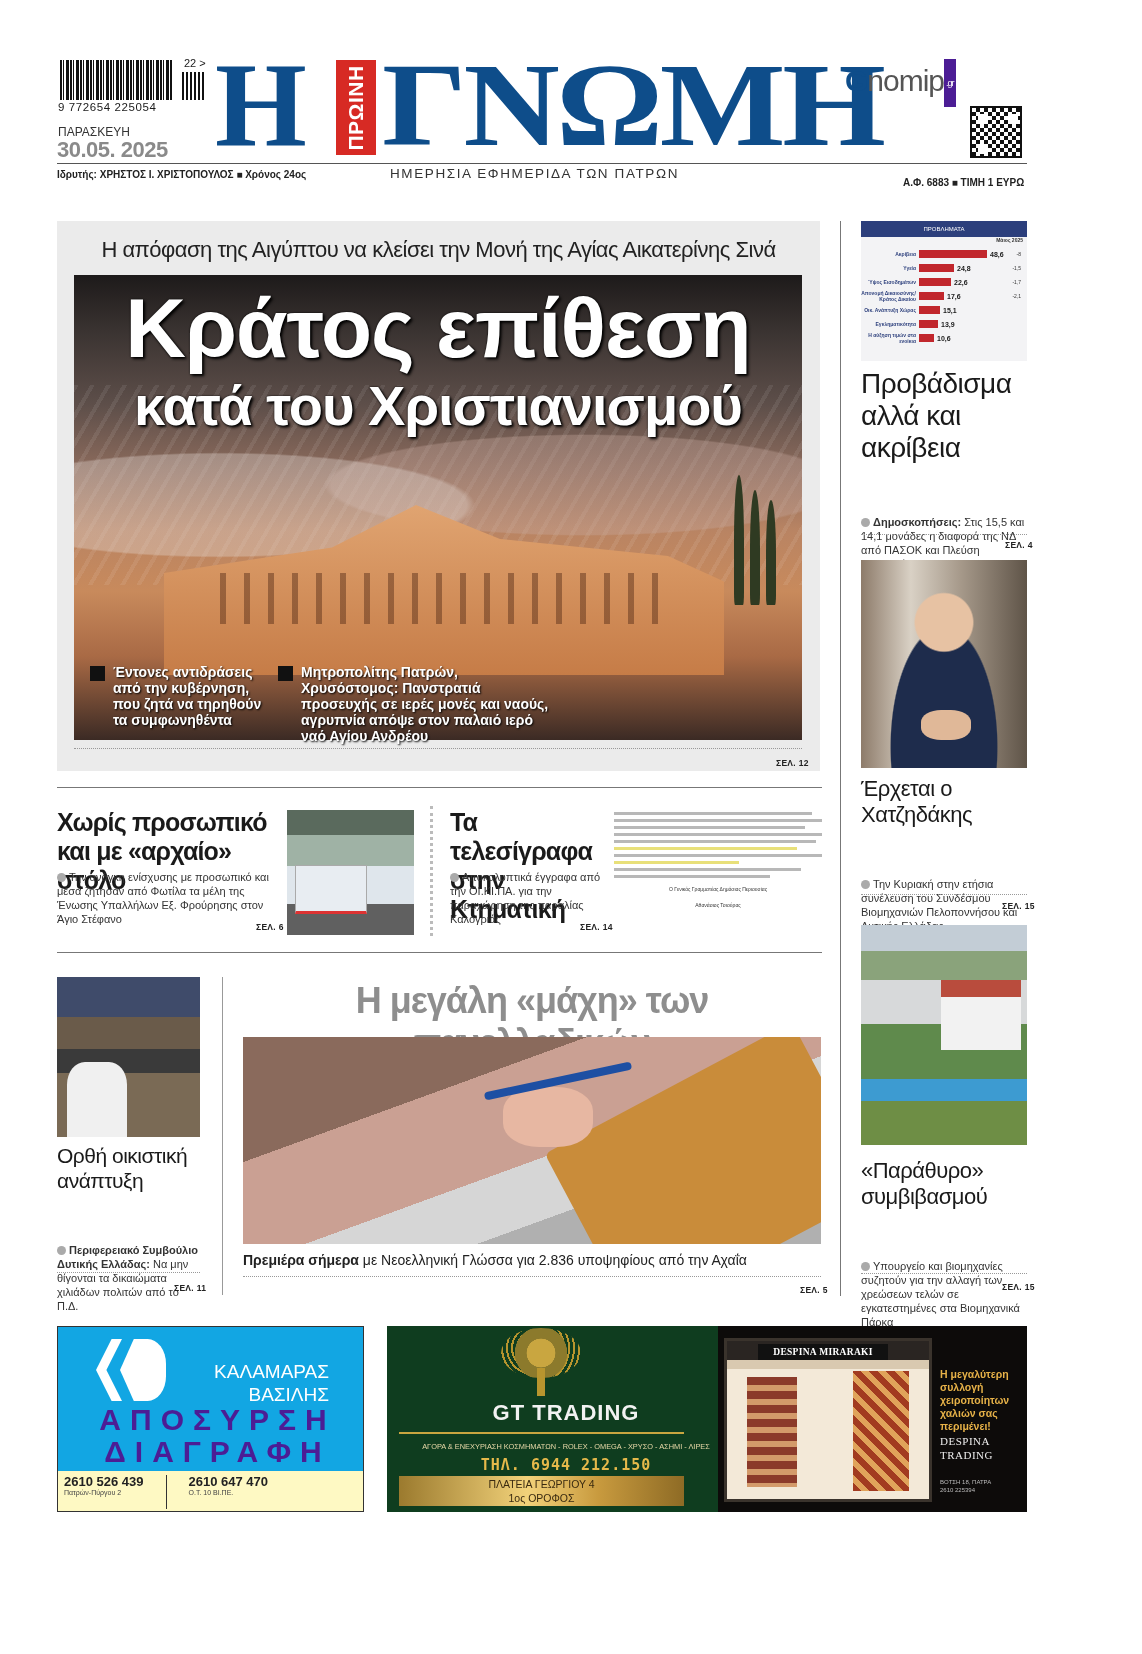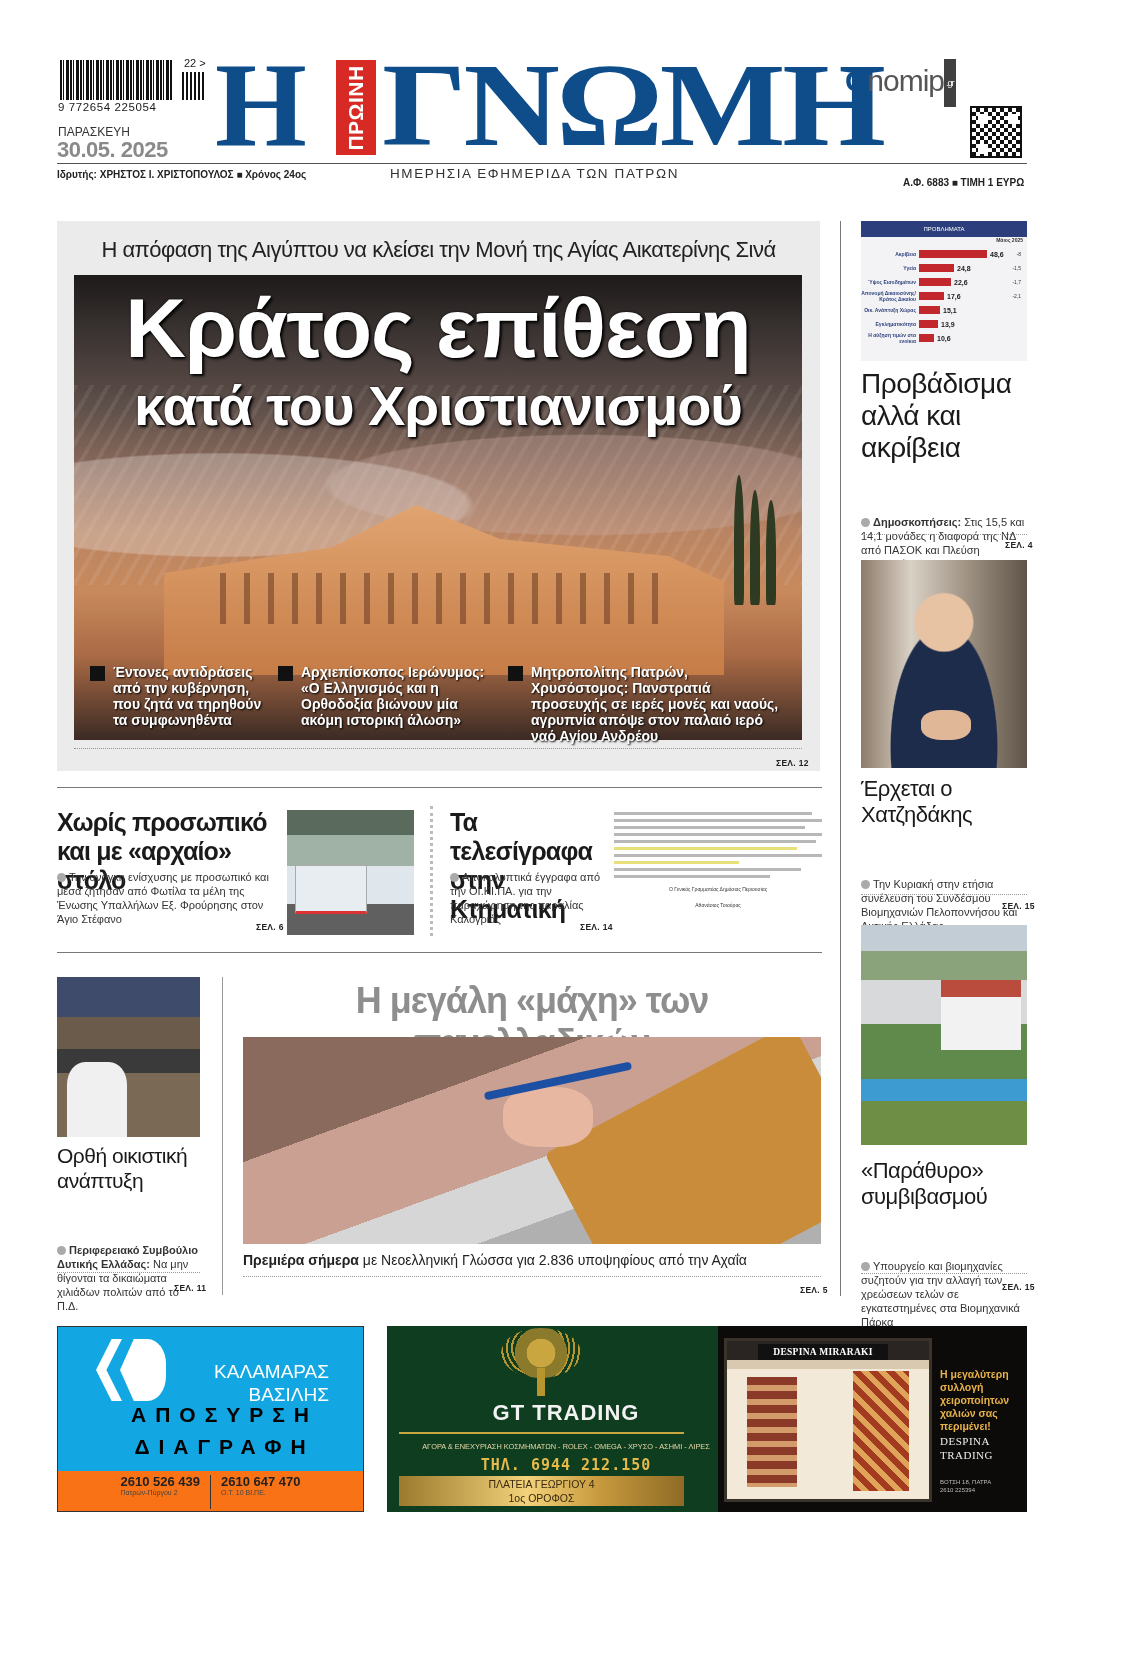--- a/index.html
+++ b/index.html
@@ -14,21 +14,21 @@
   .barcode-num { left: 58px; top: 101px; font-size: 11.5px; letter-spacing: 0.6px; }
   .barcode-issue { left: 184px; top: 57px; font-size: 11px; }
   .dayname { left: 58px; top: 125px; font-size: 12px; color: #333; }
   .date { left: 57px; top: 137px; font-size: 22px; font-weight: bold; color: #8a8a8a; letter-spacing: -0.5px; }
   .logo-H { left: 215px; top: 58px; font-family: "Liberation Serif", serif; font-weight: bold; font-size: 118px; line-height: 96px; color: #0e4d8a; transform: scaleY(1.02); }
   .proini { left: 336px; top: 60px; width: 40px; height: 95px; background: #d72a24; color: #fff; font-weight: bold; font-size: 21px; display:flex; align-items:center; justify-content:center; }
   .proini span { transform: rotate(-90deg); white-space: nowrap; letter-spacing: 0.5px; }
   .logo-main { left: 382px; top: 58px; font-family: "Liberation Serif", serif; font-weight: bold; font-size: 118px; line-height: 96px; color: #0e4d8a; letter-spacing: -3px; transform: scaleX(1.13); transform-origin: left; }
   .gnomip { left: 845px; top: 64px; font-size: 30px; color: #555; letter-spacing: -1px; }
   .gnomip .g { color: #0e4d8a; font-weight: bold; }
-  .gnomip .gr { font-size: 9px; background:#404040; color:#fff; padding:19px 2px; vertical-align: middle; }
+  .gnomip .gr { font-size: 9px; background:#4c1d95; color:#fff; padding:19px 2px; vertical-align: middle; }
   .qr { left: 970px; top: 106px; width: 52px; height: 52px; background:
       linear-gradient(#fff,#fff) 6px 6px/10px 10px no-repeat,
       linear-gradient(#fff,#fff) 36px 6px/10px 10px no-repeat,
       linear-gradient(#fff,#fff) 6px 36px/10px 10px no-repeat,
       repeating-conic-gradient(#111 0 25%, #fff 0 50%) 0 0/8px 8px; border: 2px solid #111; }
   .mast-rule { left: 57px; top: 163px; width: 970px; height: 1px; background: #555; }
   .founder { left: 57px; top: 169px; font-size: 10px; font-weight: bold; color: #222; }
   .tagline { left: 390px; top: 166px; font-size: 13.5px; letter-spacing: 1.6px; color: #333; }
   .af { left: 903px; top: 169px; font-size: 10px; font-weight: bold; color: #222; margin-top: 8px; }
 
@@ -102,22 +102,22 @@
   .exam-caption { left: 243px; top: 1252px; font-size: 14px; color: #222; }
   .exam-caption b { font-weight: bold; }
 
   
   .ad { top: 1326px; height: 186px; overflow: hidden; }
   .ad-kal { left: 57px; width: 307px; background: #12a6e3; border: 1px solid #333; }
   .ad-kal .logo { position:absolute; left: 38px; top: 12px; width: 70px; height: 62px; }
   .ad-kal .logo .c1 { position:absolute; left: 0; top: 0; width: 26px; height: 62px; background:#fff; clip-path: polygon(60% 0,100% 0,40% 50%,100% 100%,60% 100%,0 50%); }
   .ad-kal .logo .c2 { position:absolute; left: 24px; top: 0; width: 46px; height: 62px; background:#fff; border-radius: 0 40% 40% 0; clip-path: polygon(30% 0,100% 0,100% 100%,30% 100%,0 50%); }
   .ad-kal .name { position:absolute; right: 34px; top: 14px; text-align: right; color: #fff; font-family: "Liberation Sans Narrow","Liberation Sans", sans-serif; font-size: 19px; line-height: 23px; margin-top: 19px; }
-  .ad-kal .big { position:absolute; left: 14px; width: 100%; text-align: center; color: #000000; font-weight: bold; font-size: 21px; letter-spacing: 9px; }
-  .ad-kal .phones { position:absolute; left: 0; top: 144px; width: 100%; height: 42px; background: #f97316; display:flex; justify-content:center; gap: 4px; }
+  .ad-kal .big { position:absolute; left: 7px; width: 100%; text-align: center; color: #4c1d95; font-weight: bold; font-size: 30px; letter-spacing: 9px; }
+  .ad-kal .phones { position:absolute; left: 0; top: 144px; width: 100%; height: 42px; background: #fef9c3; display:flex; gap: 16px; }
   .ad-kal .ph { padding: 3px 6px; text-align: left; }
   .ad-kal .ph b { display:block; font-size: 13px; font-weight: bold; color: #222; font-family: "Liberation Sans Narrow","Liberation Sans", sans-serif; }
   .ad-kal .ph span { display:block; font-size: 7px; color: #444; }
   .ad-kal .sep { width: 1px; background: #333; margin: 4px 0; }
 
   .ad-gt { left: 387px; width: 358px; background: #0f3d1f; text-align: center; }
   .ad-gt .tree { position:absolute; left: 114px; top: 2px; width: 80px; height: 70px; }
   .ad-gt .crown { position:absolute; left: 0; top: 0; width: 80px; height: 50px; border-radius: 50%; background: radial-gradient(circle, #c9a640 0 30%, #8c7a2c 31% 55%, transparent 56%), repeating-radial-gradient(circle at 40% 40%, #b8952e 0 2px, #0f3d1f 2px 5px); }
   .ad-gt .trunk { position:absolute; left: 36px; top: 40px; width: 8px; height: 28px; background: #b8952e; }
   .ad-gt .name { position:absolute; left: 0; top: 74px; width: 100%; color: #f2f2f2; font-weight: bold; font-size: 22px; letter-spacing: 1px; }
@@ -168,24 +168,20 @@
   <div class="cypress" style="left:692px;top:225px;height:105px;"></div>
 </div>
 <div class="abs lead-title">
   <div class="l1">Κράτος επίθεση</div>
   <div class="l2">κατά του Χριστιανισμού</div>
 </div>
 <div class="abs bullets">
   <div class="bullet b1">
       <span class="sq"></span>
       <span>Έντονες αντιδράσεις από την κυβέρνηση, που ζητά να τηρηθούν τα συμφωνηθέντα</span>
-    </div>
-  <div class="bullet b2">
-      <span class="sq"></span>
-      <span>Αρχιεπίσκοπος Ιερώνυμος: «Ο Ελληνισμός και η Ορθοδοξία βιώνουν μία ακόμη ιστορική άλωση»</span>
     </div>
   <div class="bullet b3">
       <span class="sq"></span>
       <span>Μητροπολίτης Πατρών, Χρυσόστομος: Πανστρατιά προσευχής σε ιερές μονές και ναούς, αγρυπνία απόψε στον παλαιό ιερό ναό Αγίου Ανδρέου</span>
     </div>
 </div>
 <div class="abs dotted" style="left:74px;top:748px;width:728px;"></div>
 <div class="abs sel" style="left:776px;top:758px;">ΣΕΛ. 12</div>
 
 <div class="abs vrule" style="left:840px;top:221px;height:1075px;"></div>

